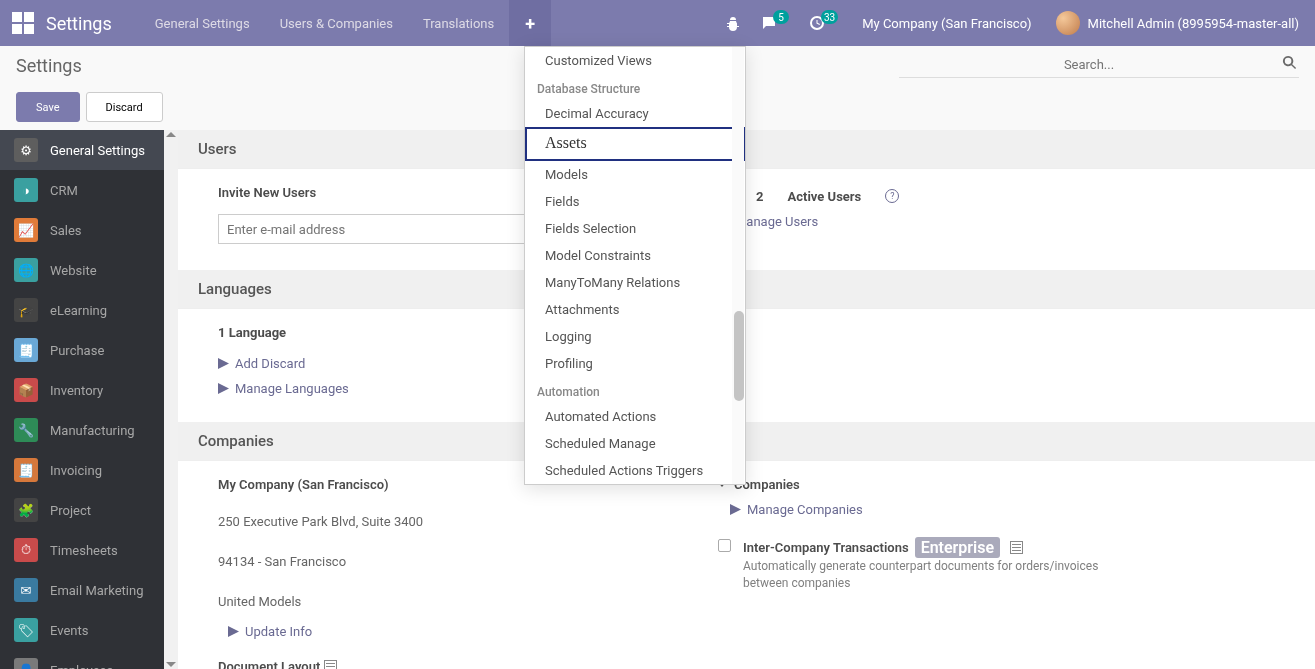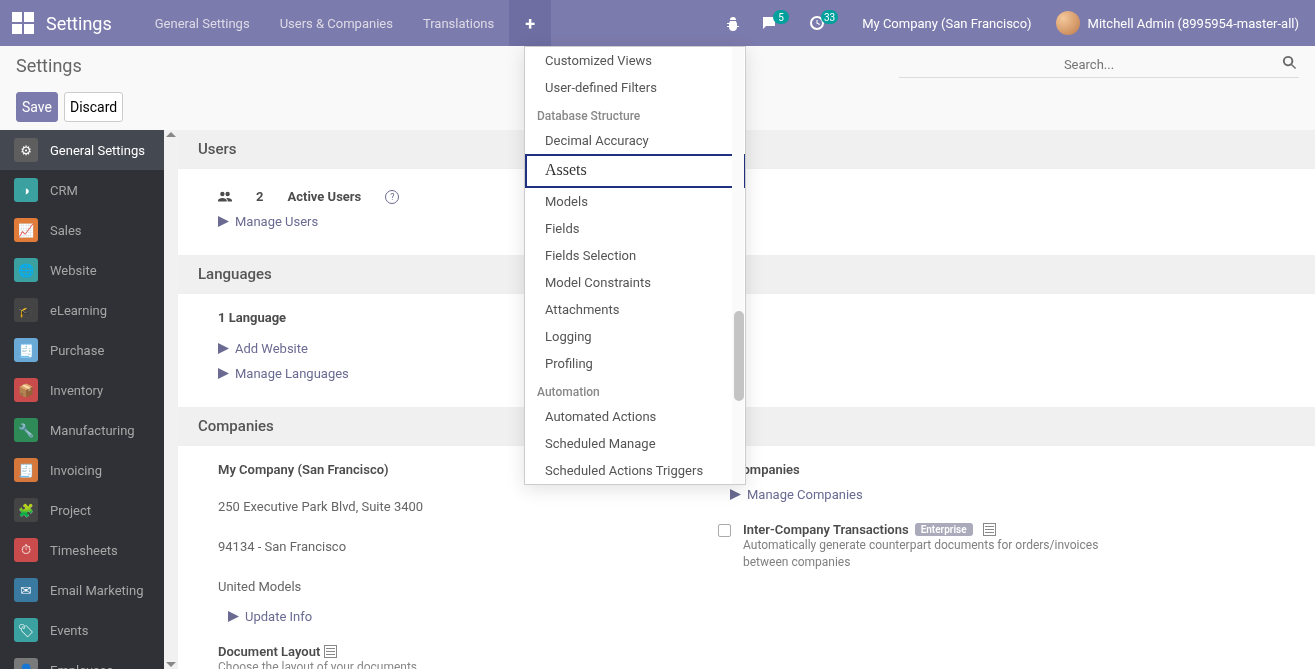--- a/index.html
+++ b/index.html
@@ -23,21 +23,21 @@
   
   .subheader { height: 38px; display: flex; align-items: center; padding: 0 16px; justify-content: space-between; }
   .page-title { font-size: 18px; color: #666; }
   .search-wrap { position: relative; width: 400px; }
   .search-input { width: 100%; height: 26px; border: none; border-bottom: 1px solid #ddd; font-size: 13px; padding: 2px 22px 2px 2px; outline: none; background: transparent; color:#555;text-align:center; }
   .search-icon { position: absolute; right: 2px; top: 3px; }
   .search-icon svg{width:15px;height:15px;fill:#6a6a6a;}
 
   
   .action-row { height: 46px; padding: 0 16px; display: flex; align-items: center; }
-  .btn { height: 30px; padding: 0 5px; border: 1px solid #ccc; background: #fff; font-size: 14px; cursor: pointer; border-radius: 3px; }
+  .btn { height: 30px; padding: 0 19px; border: 1px solid #ccc; background: #fff; font-size: 11px; cursor: pointer; border-radius: 3px; }
   .btn-primary { background: #7c7bad; border-color: #7c7bad; color: #fff; margin-right: 6px; }
 
   
   .body-split { display: flex; height: calc(669px - 46px - 38px - 46px); position: relative; }
   .sidebar { width: 178px; background: #2f3136; height: 100%; overflow: hidden; position: relative; }
   .sb-item { display: flex; align-items: center; height: 40px; color: #a7a7a7; cursor: pointer; padding: 0 10px 0 14px; gap: 12px; font-size: 13px;}
   .sb-item.active { background: #444851; color: #fff; }
   .sb-icon { width: 24px; height: 24px; border-radius: 3px; display: inline-flex; align-items: center; justify-content: center; font-size: 13px; color:#fff;}
   .sb-scroll { position:absolute; right:0; top:0; bottom:0; width:14px; background:#f1f1f1; display:flex; flex-direction:column; justify-content:space-between; align-items:center; }
   .sb-scroll-arrow{width:0;height:0;border-left:5px solid transparent;border-right:5px solid transparent;}
@@ -47,27 +47,27 @@
   
   .main { flex: 1; overflow: auto; background: #fff; }
   .section-header { background: #f0f0f0; padding: 10px 20px; font-size: 15px; color: #555; font-weight: 500; border-bottom: 1px solid #eee; }
   .section-body { padding: 16px 40px 26px 40px; display: flex; gap: 60px; }
   .left-col { width: 440px; }
   .subtitle { font-weight: 600; font-size: 13px; color:#4c4c4c; margin-bottom: 14px; }
   .email-input { width: 100%; height: 30px; border: 1px solid #ccc; padding: 0 8px; font-size: 13px; color:#888;}
   .link-row { display: flex; align-items: center; gap: 6px; color: #6a6a92; font-size: 13px; margin-top: 10px; cursor: pointer; }
   .link-row svg { width:11px; height:11px; fill:#6a6a92;}
   .right-col { flex: 1; }
-  .active-users { display: flex; align-items: flex-end; gap: 24px; font-size: 13px; color:#4c4c4c; margin-top: 4px;}
+  .active-users { display: flex; align-items: flex-start; gap: 24px; font-size: 13px; color:#4c4c4c; margin-top: 4px;}
   .active-users .count{font-weight:700;}
   .info-circle{width:14px;height:14px;border:1px solid #6a6a92;border-radius:50%;display:inline-flex;align-items:center;justify-content:center;font-size:9px;color:#6a6a92;}
   .people-icon{width:14px;height:14px;fill:#4c4c4c;}
   .addr { color:#666; line-height:20px; margin-top:20px;}
   .checkbox { width:13px;height:13px;border:1px solid #aaa;border-radius:2px; display:inline-block; margin-right:12px; margin-top:2px;}
-  .pill { background:#aab; color:#fff; font-size:10px; padding:1px 6px; border-radius:3px; margin:0 6px; display:inline-block;}
+  .pill { background:#aab; color:#fff; font-size:16px; padding:1px 6px; border-radius:3px; margin:0 6px; display:inline-block;}
   .building-icon{width:13px;height:13px;border:1px solid #888;display:inline-flex;flex-direction:column;justify-content:flex-end;padding:1px;margin-left:4px;}
   .building-icon span{height:1px;background:#888;margin:1px 0;}
   .feature-row { display:flex; align-items:flex-start; }
   .feature-title { font-weight:600; font-size:13px; color:#4c4c4c; display:inline-flex; align-items:center;}
   .feature-desc { color:#808080; font-size:12px; line-height:17px; max-width:370px;}
   .muted {color:#888;}
 
   
   .dropdown-panel { position: absolute; left: 524px; top: 46px; width: 222px; background: #fff; border: 1px solid #ccc; box-shadow: 0 4px 18px rgba(0,0,0,.12); z-index: 40; }
   .dd-scroll { max-height: 468px; overflow: hidden; position: relative; }
@@ -198,20 +198,24 @@
     <div class="sb-scroll">
       <div class="sb-scroll-arrow up"></div>
       <div class="sb-scroll-arrow down"></div>
     </div>
   </div>
 
   <div class="main">
 
     <div class="section-header">Users</div>
     <div class="section-body">
+      <div class="left-col">
+        <div class="subtitle">Invite New Users</div>
+        <input class="email-input" placeholder="Enter e-mail address" style="">
+      </div>
       <div class="right-col">
         <div class="active-users">
           <svg class="people-icon" viewBox="0 0 16 16">
               <path d="M5 7a2.5 2.5 0 1 0 0-5 2.5 2.5 0 0 0 0 5zm6 0a2.5 2.5 0 1 0 0-5 2.5 2.5 0 0 0 0 5zM0 12c0-2 2.5-3 5-3s5 1 5 3v1H0v-1zm11-3c2.5 0 5 1 5 3v1h-5v-1c0-1-.6-2-1.7-2.7.5-.2 1.1-.3 1.7-.3z"></path>
             </svg>
           <span class="count">2</span>
           <span style="font-weight:700">Active Users</span>
           <span class="info-circle">?</span>
         </div>
         <div class="link-row">
@@ -227,21 +231,21 @@
     <div class="section-body">
       <div class="left-col">
         <div style="margin-bottom:16px;">
           <span style="font-weight:700">1</span>
           <span style="font-weight:700">Language</span>
         </div>
         <div class="link-row">
           <svg viewBox="0 0 8 8">
               <path d="M0 0l8 4-8 4V0z"></path>
             </svg>
-          <span>Add Website</span>
+          <span>Add Discard</span>
         </div>
         <div class="link-row">
           <svg viewBox="0 0 8 8">
               <path d="M0 0l8 4-8 4V0z"></path>
             </svg>
           <span>Manage Languages</span>
         </div>
       </div>
     </div>
 
@@ -300,30 +304,30 @@
     </div>
 
   </div>
 </div>
 
 <div class="dropdown-panel">
   <div class="dd-scroll">
     <div class="dd-arrow-up"></div>
     <div id="dd-top">
         <div class="dd-item">Customized Views</div>
-        <div class="dd-item">User-defined Filters</div>
       </div>
     <div id="dd-groups">
         <div class="dd-header">Database Structure</div>
         <div class="dd-item">Decimal Accuracy</div>
         <div class="dd-item highlight">Assets</div>
         <div class="dd-item">Models</div>
         <div class="dd-item">Fields</div>
         <div class="dd-item">Fields Selection</div>
         <div class="dd-item">Model Constraints</div>
+        <div class="dd-item">ManyToMany Relations</div>
         <div class="dd-item">Attachments</div>
         <div class="dd-item">Logging</div>
         <div class="dd-item">Profiling</div>
         <div class="dd-header">Automation</div>
         <div class="dd-item">Automated Actions</div>
         <div class="dd-item">Scheduled Manage</div>
         <div class="dd-item">Scheduled Actions Triggers</div>
       </div>
     <div class="dd-scrollbar"></div>
     <div class="dd-thumb"></div>

